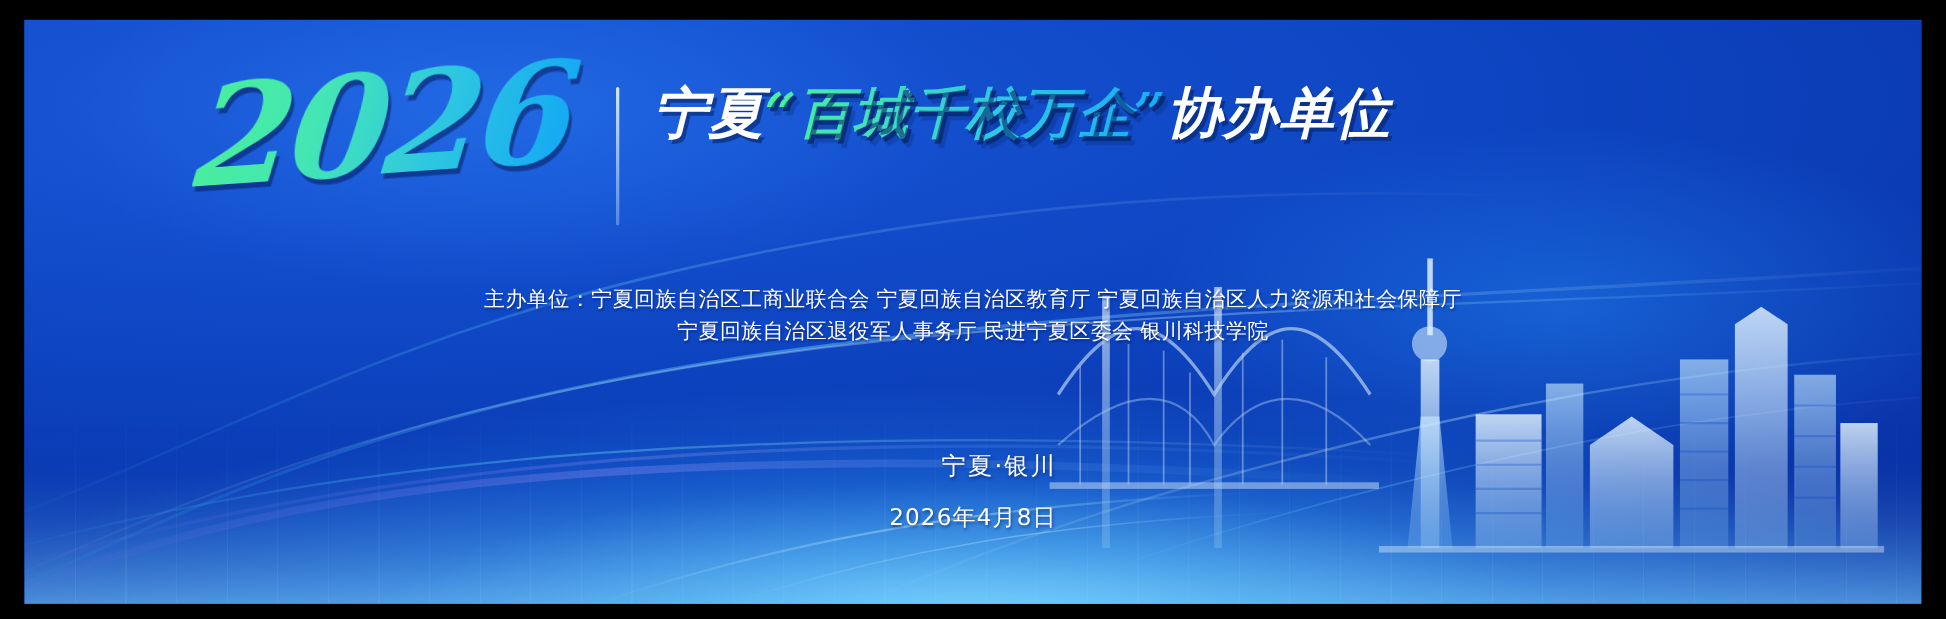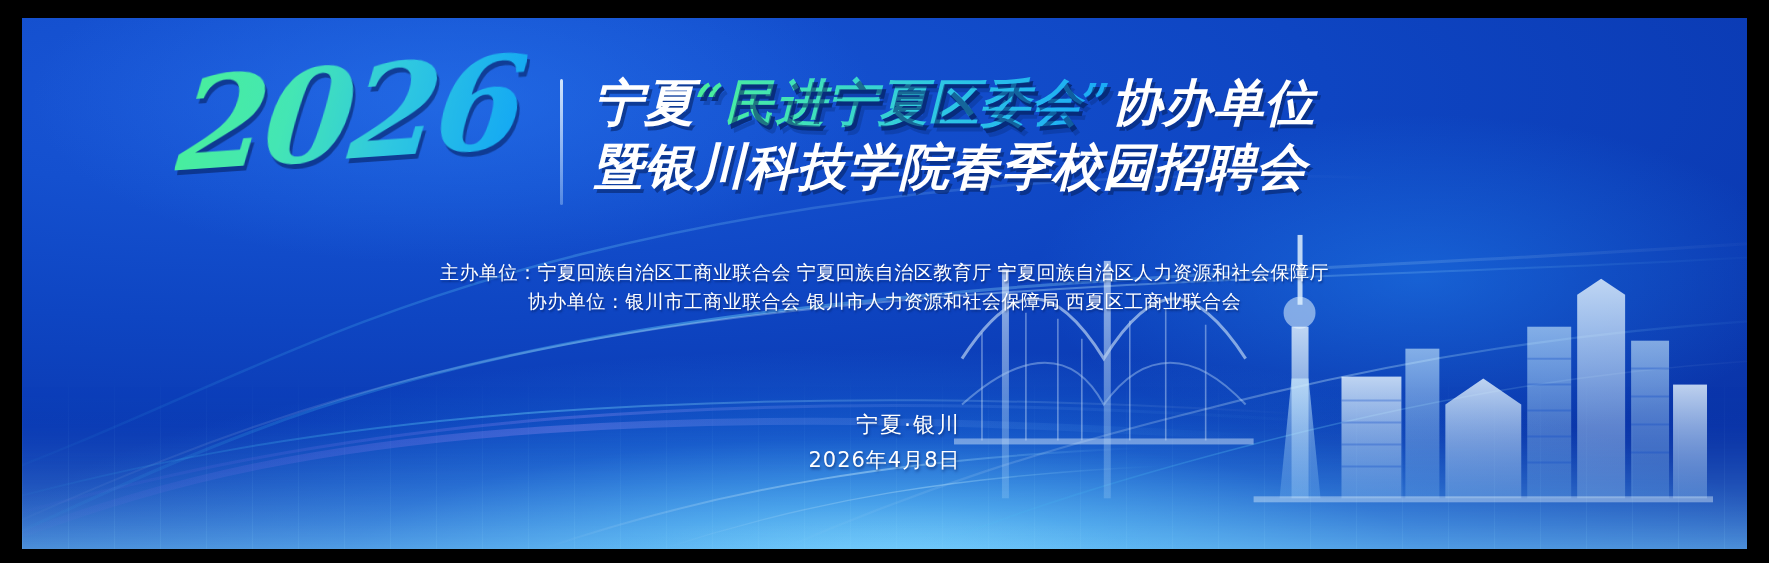--- a/index.html
+++ b/index.html
@@ -120,21 +120,21 @@
     position:absolute; left:0; right:0; top:73.5%;
     text-align:center; color:#ffffff;
   }
   .place{
     font-size:22px; line-height:1.5; letter-spacing:2px;
     text-shadow:1px 2px 3px rgba(4,28,90,.6);
     font-family:"DejaVu Sans","Liberation Sans",sans-serif;
     margin-left:48px;
   }
   .date{
-    font-size:21px; line-height:1.5; letter-spacing:1px; margin-top:4px;
+    font-size:21px; line-height:1.5; letter-spacing:1px; margin-top:14px;
     text-shadow:1px 2px 3px rgba(4,28,90,.6);
     font-family:"DejaVu Sans","Liberation Sans",sans-serif;
   }
 </style>
 </head>
 <body>
 
 <div id="banner">
 
   <div id="poster">
@@ -247,28 +247,27 @@
     </svg>
 
     <div class="content">
 
       <div class="year">2026</div>
 
       <div class="divider"></div>
 
       <div class="headline">
         <div class="hl-line hl-white">
-          <span>宁夏</span><span class="hl-quote">“民进宁夏区委会”</span><span>协办单位</span>
+          <span>宁夏</span><span class="hl-quote">“百城千校万企”</span><span>协办单位</span>
         </div>
-        <div class="hl-line hl-white hl-line2">暨银川科技学院春季校园招聘会</div>
       </div>
 
       <div class="orgs">
         <div class="org-line">主办单位：宁夏回族自治区工商业联合会  宁夏回族自治区教育厅  宁夏回族自治区人力资源和社会保障厅</div>
-        <div class="org-line">协办单位：银川市工商业联合会  银川市人力资源和社会保障局  西夏区工商业联合会</div>
+        <div class="org-line">宁夏回族自治区退役军人事务厅  民进宁夏区委会  银川科技学院</div>
       </div>
 
       <div class="footer">
         <div class="place">宁夏·银川</div>
         <div class="date">2026年4月8日</div>
       </div>
 
     </div>
   </div>
 </div>

